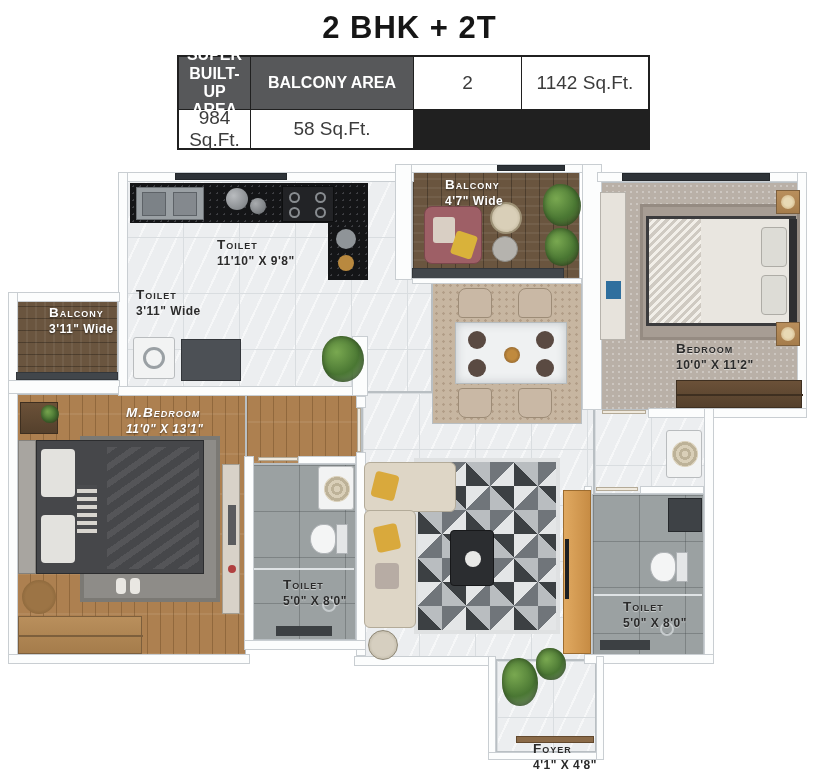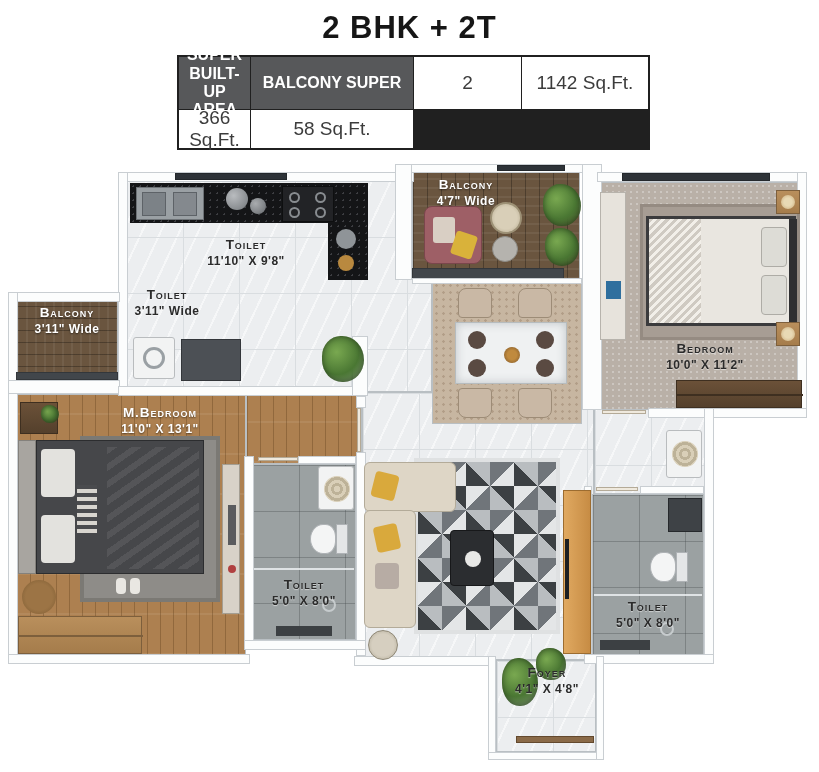--- a/index.html
+++ b/index.html
@@ -39,21 +39,21 @@
   .carpet{background-color:#b9b0a7;
     background-image:radial-gradient(rgba(255,255,255,.28) 1px,transparent 1px);background-size:6px 6px;}
   .stone-beige{background-color:#c7b6a1;
     background-image:radial-gradient(rgba(120,95,70,.28) 1px,transparent 1.5px);background-size:7px 7px;}
   
   .wall{position:absolute;background:#fcfdfd;border:1px solid #c9ced2;box-sizing:border-box;}
   .rail{position:absolute;background:#41464b;border:1px solid #33373b;box-sizing:border-box;}
   .window{position:absolute;background:#2e3338;border:1px solid #24282c;box-sizing:border-box;}
   .leaf{position:absolute;background:#efe9dd;border:1px solid #b4aa97;box-sizing:border-box;}
   
-  .room-label{position:absolute;text-align:center;line-height:1.3;pointer-events:none;}
+  .room-label{position:absolute;text-align:left;line-height:1.3;pointer-events:none;padding-left:31px;}
   .rname{font-variant:small-caps;font-weight:bold;font-size:13.5px;letter-spacing:1px;}
   .rdims{font-weight:bold;font-size:12px;letter-spacing:.5px;}
   .lab-dark{color:#2b2b2b;text-shadow:0 1px 1px rgba(255,255,255,.55);}
   .lab-light{color:#ffffff;text-shadow:0 1px 2px rgba(0,0,0,.55);}
   
   .plant{position:absolute;border-radius:46% 54% 50% 50%;
     background:radial-gradient(circle at 35% 35%,#79a850,#4a7733 55%,#35592395);
     box-shadow:inset 0 0 6px rgba(0,0,0,.45);}
   .counter{background-color:#141517;
     background-image:radial-gradient(#3c3d41 1px,transparent 1px);background-size:7px 7px;}
@@ -62,24 +62,24 @@
   .whitegoods{background:#f2f3f3;border:1px solid #b9bcbe;border-radius:3px;}
 </style>
 </head>
 <body>
 
 <div id="plan">
 
   <div class="title">2 BHK + 2T</div>
   <div class="ptable">
     <div class="pcell phead">SUPER BUILT-UP AREA</div>
-    <div class="pcell phead">BALCONY SUPER</div>
+    <div class="pcell phead">BALCONY AREA</div>
     <div class="pcell pval">2</div>
     <div class="pcell pval">1142 Sq.Ft.</div>
-    <div class="pcell pval">366 Sq.Ft.</div>
+    <div class="pcell pval">984 Sq.Ft.</div>
     <div class="pcell pval">58 Sq.Ft.</div>
   </div>
 
   <div class="floor tile-white" style="left:126px;top:180px;width:306px;height:212px;"></div>
   <div class="floor tile-white" style="left:362px;top:392px;width:232px;height:268px;"></div>
   <div class="floor tile-white" style="left:594px;top:408px;width:112px;height:86px;"></div>
   <div class="floor stone-beige" style="left:432px;top:281px;width:150px;height:143px;"></div>
   <div class="floor wood-dark-v" style="left:412px;top:172px;width:168px;height:108px;"></div>
   <div class="floor wood-dark-h" style="left:16px;top:300px;width:102px;height:80px;"></div>
   <div class="floor carpet" style="left:597px;top:182px;width:202px;height:228px;"></div>
@@ -265,30 +265,30 @@
     <div class="rdims">4'7" Wide</div>
   </div>
   <div class="room-label lab-light" style="left:18px;top:304px;width:98px;">
     <div class="rname">Balcony</div>
     <div class="rdims">3'11" Wide</div>
   </div>
   <div class="room-label lab-dark" style="left:645px;top:340px;width:120px;">
     <div class="rname">Bedroom</div>
     <div class="rdims">10'0" X 11'2"</div>
   </div>
-  <div class="room-label lab-light" style="left:95px;top:404px;width:130px;">
+  <div class="room-label lab-light" style="left:95px;top:404px;width:130px;font-style:italic;">
     <div class="rname">M.Bedroom</div>
     <div class="rdims">11'0" X 13'1"</div>
   </div>
   <div class="room-label lab-dark" style="left:252px;top:576px;width:104px;">
     <div class="rname">Toilet</div>
     <div class="rdims">5'0" X 8'0"</div>
   </div>
   <div class="room-label lab-dark" style="left:592px;top:598px;width:112px;">
     <div class="rname">Toilet</div>
     <div class="rdims">5'0" X 8'0"</div>
   </div>
-  <div class="room-label lab-dark" style="left:502px;top:664px;width:90px;">
+  <div class="room-label lab-dark" style="left:502px;top:740px;width:90px;">
     <div class="rname">Foyer</div>
     <div class="rdims">4'1" X 4'8"</div>
   </div>
 
 </div>
 
 </body></html>

